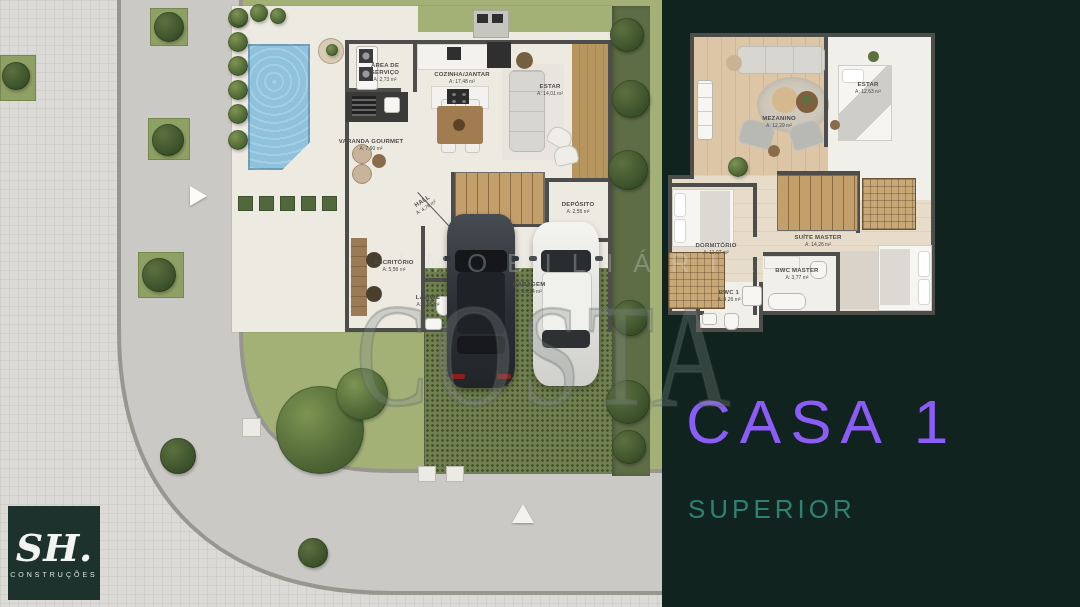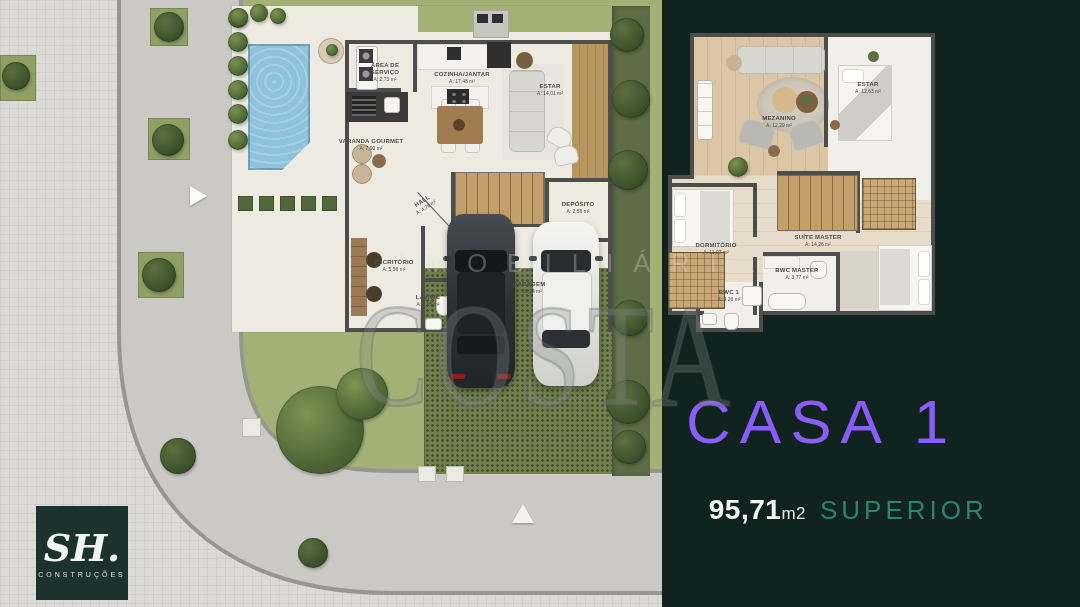--- a/index.html
+++ b/index.html
@@ -78,21 +78,21 @@
   
   .casa-title{position:absolute;left:686px;top:386px;font-size:62px;font-weight:200;
               letter-spacing:9px;color:#8b5cf6;z-index:8;font-family:"Liberation Sans",sans-serif;}
   .area-rows{position:absolute;left:688px;top:494px;z-index:8;display:grid;
              grid-template-columns:118px auto;column-gap:14px;row-gap:8px;align-items:baseline;}
   .area-num{justify-self:end;color:#f4f4f2;font-weight:700;font-size:28px;letter-spacing:.5px;}
   .area-num .unit{font-weight:400;font-size:17px;color:#e8e8e5;}
   .area-lbl{color:#2f8172;font-size:26px;font-weight:300;letter-spacing:4px;}
   
   .logo{position:absolute;left:8px;top:506px;width:92px;height:94px;background:#1d322c;z-index:10;
-        display:flex;flex-direction:column;align-items:center;justify-content:center;gap:4px;margin-left:28px;}
+        display:flex;flex-direction:column;align-items:center;justify-content:center;gap:4px;}
   .logo .initials{font-family:"DejaVu Serif",serif;font-style:italic;font-weight:700;
                   font-size:38px;color:#f2f4f2;line-height:1;}
   .logo .sub{font-size:7px;letter-spacing:3px;color:#dfe5e1;}
   
   .wm1{position:absolute;left:398px;top:248px;font-size:26px;font-weight:300;letter-spacing:20px;
        color:rgba(215,224,219,.30);z-index:9;}
   .wm2{position:absolute;left:356px;top:272px;font-size:120px;font-weight:400;letter-spacing:8px;
        font-family:"Liberation Serif",serif;color:rgba(235,240,238,.13);
        -webkit-text-stroke:2px rgba(90,100,95,.30);text-shadow:0 0 1px rgba(60,70,65,.2);
        transform:scale(.9,1.22);transform-origin:left top;z-index:9;}
@@ -371,21 +371,20 @@
       <span class="area">A: 3,77 m²</span>
     </div>
     <div class="rlabel" style="left:69px;top:271px;">
       <span>BWC 1</span>
       <span class="area">A: 4,26 m²</span>
     </div>
   </div>
 
   <div class="casa-title">CASA 1</div>
   <div class="area-rows">
-    <div class="area-num"><span>95,71</span><span class="unit">m2</span></div>
     <div class="area-lbl">SUPERIOR</div>
   </div>
 
   <div class="wm1">IMOBILIÁRIA</div>
   <div class="wm2">COSTA</div>
 
   <div class="logo">
     <div class="initials">SH.</div>
     <div class="sub">CONSTRUÇÕES</div>
   </div>

